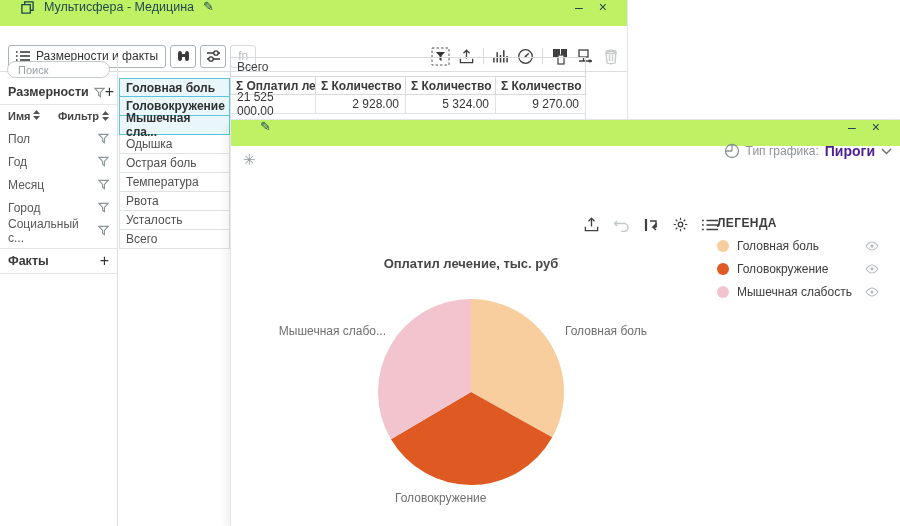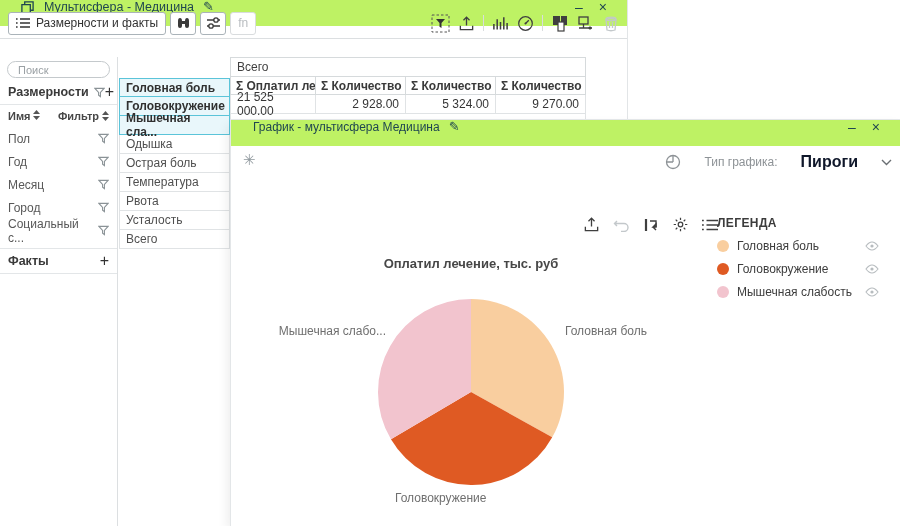--- a/index.html
+++ b/index.html
@@ -9,21 +9,21 @@
 
   
   #main-window { left:0; top:0; width:628px; height:526px; border-right:1px solid #e2e5e7; }
   .titlebar { height:26px; background:#bef264; display:flex; align-items:flex-start;
               padding:0 20px; color:#1f4650; font-size:12.5px; }
   .titlebar .ttl { margin-left:9px; }
   .pencil { margin-left:9px; font-size:13px; line-height:1; }
   .wc { margin-left:16px; font-size:14px; line-height:1; cursor:default; }
   .spacer { flex:1; }
 
-  .toolbar { position:absolute; left:0; top:8px; width:100%; height:31px;
+  .toolbar { position:absolute; left:0; top:41px; width:100%; height:31px;
              display:flex; align-items:center; padding:0 8px; border-bottom:1px solid #dcdfe1; }
   .tbtn { height:23px; border:1px solid #aab3b9; border-radius:3px; background:#fff;
           display:flex; align-items:center; gap:6px; padding:0 7px; font-size:12px; color:#333; margin-right:4px; }
   .tbtn.icon-only { width:26px; justify-content:center; padding:4px; }
   .tbtn.disabled { border-color:#d9dcde; color:#b9bdc0; }
   .tb-right { margin-left:auto; display:flex; align-items:center; gap:8px; }
   .tb-sep { width:1px; height:16px; background:#d9dcde; }
   .icn { display:inline-flex; align-items:center; justify-content:center; }
 
   
@@ -66,23 +66,23 @@
   .val-cell { height:19px; border:1px solid #e0e3e5; border-top:none; display:flex; align-items:center;
               justify-content:flex-end; padding:0 6px; font-size:12px; color:#353535; }
   .w1 { width:86px; } .w2 { width:90px; }
   .stub-row { height:7px; border-left:1px solid #e0e3e5; border-right:1px solid #e0e3e5; }
 
   
   #chart-window { left:231px; top:120px; width:669px; height:406px; z-index:5;
                   box-shadow:0 0 0 1px #e3e6e8, -4px 4px 10px rgba(0,0,0,.07); }
   #chart-window .titlebar { font-size:12px; }
   #cw-spinner { position:absolute; left:12px; top:31px; font-size:15px; color:#90999e; }
-  #type-ctl { position:absolute; top:33px; right:8px; display:flex; align-items:center; gap:23px; }
+  #type-ctl { position:absolute; top:23px; right:8px; display:flex; align-items:center; gap:6px; }
   #type-ctl .lbl { font-size:12px; color:#8d9296; }
-  #type-ctl .val { font-size:16px; font-weight:bold; color:#0f172a; }
+  #type-ctl .val { font-size:14px; font-weight:bold; color:#4c1d95; }
   #chart-heading { position:absolute; left:14px; top:53px; font-size:22px; color:#3c3c3c; }
   #chart-toolbar { position:absolute; left:352px; top:96px; display:flex; align-items:center; gap:13px; }
   #legend { position:absolute; left:486px; top:96px; width:164px; }
   #legend .lg-hd { font-size:12px; font-weight:bold; color:#3c3c3c; letter-spacing:.4px; }
   .lg-item { position:relative; display:flex; align-items:center; margin-top:9px; height:14px; }
   .lg-dot { width:12px; height:12px; border-radius:50%; flex:0 0 12px; }
   .lg-lbl { margin-left:8px; font-size:12px; color:#3d3d3d; }
   .lg-eye { position:absolute; right:2px; top:2px; }
 
   #pie-title { position:absolute; left:60px; top:136px; width:360px; text-align:center;
@@ -329,21 +329,20 @@
       <div class="val-cell w2">2 928.00</div>
       <div class="val-cell w2">5 324.00</div>
       <div class="val-cell w2">9 270.00</div>
     </div>
     <div class="stub-row"></div>
   </div>
 </div>
 
 <div class="win" id="chart-window">
   <div class="titlebar">
-    <span class="ttl" style="margin-left:2px">График - мультисфера Медицина</span>
     <span class="pencil">✎</span>
     <span class="spacer"></span>
     <span class="wc">–</span>
     <span class="wc">×</span>
   </div>
 
   <span id="cw-spinner">✳</span>
 
   <div id="type-ctl">
     <span class="icn">

